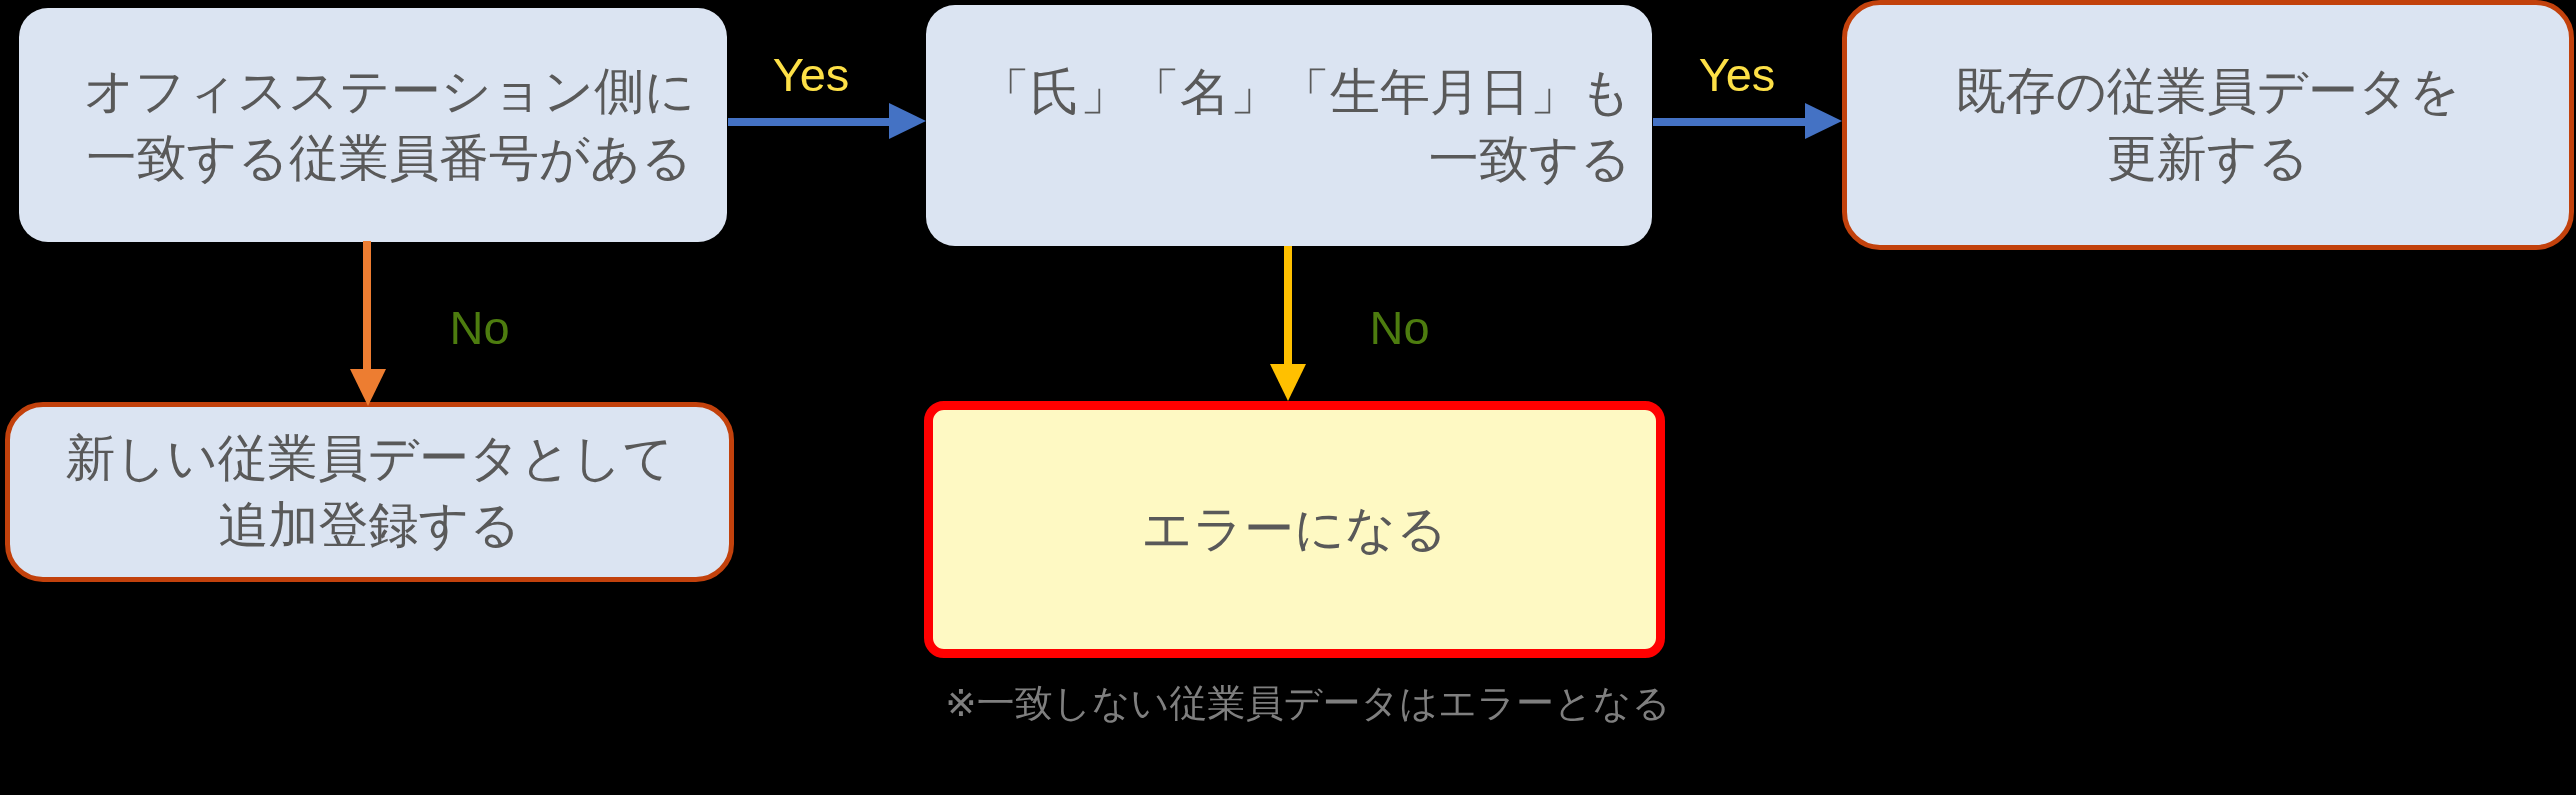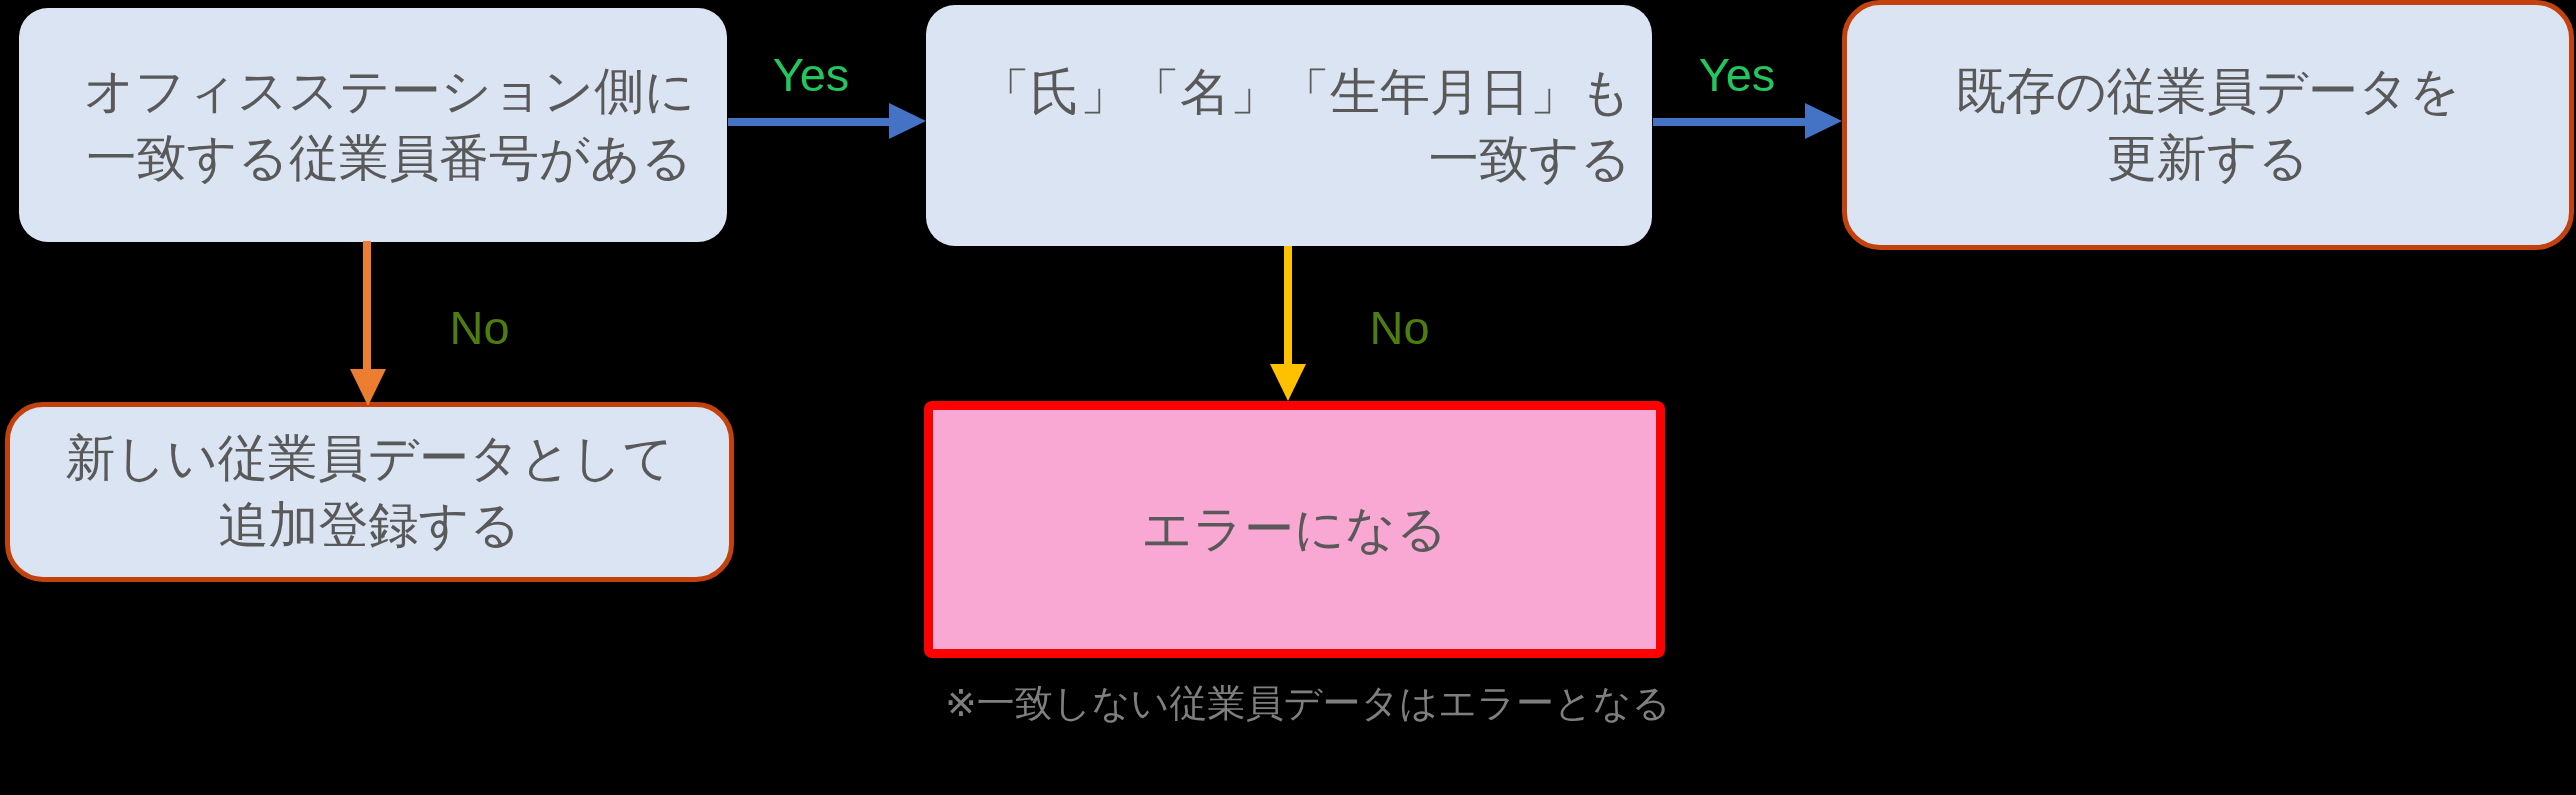--- a/index.html
+++ b/index.html
@@ -32,23 +32,23 @@
     background: #dbe4f2;
     border-radius: 29px;
     padding-left: 33px;
   }
   .node.blue-border {
     background: #dbe4f2;
     border: 5px solid #c2410c;
     border-radius: 38px;
   }
   .node.error {
-    background: #f9a8d4;
+    background: #fef9c3;
     border: 9.6px solid #ff0000;
-    border-radius: 8px;
+    border-radius: 20px;
   }
   
   .n1 { left: 19px;   top: 7.7px;  width: 708px; height: 234px; }
   .n2 { left: 926px; top: 5.1px;   width: 726px; height: 241px; text-align: right; }
   .n3 { left: 1842px; top: 0px;   width: 732px; height: 250px; }
   .n4 { left: 5.1px;    top: 402px; width: 729px; height: 180px; }
   .n5 { left: 924px; top: 401px; width: 741px; height: 257px; }
 
   
   .shaft { position: absolute; }
@@ -80,21 +80,21 @@
   .a4-head  { left: 1270px; top: 364px; }
 
   
   .edge-label {
     position: absolute;
     font-size: 47px;
     font-weight: normal;
     text-align: center;
     white-space: nowrap;
   }
-  .yes-label { color: #22c55e; }
+  .yes-label { color: #fde047; }
   .no-label  { color: #4d7c0f; }
   .l-yes1 { left: 728px; top: 47px;  width: 166px; }
   .l-yes2 { left: 1654px; top: 47px;  width: 166px; }
   .l-no1  { left: 409px;  top: 300px; width: 141px; }
   .l-no2  { left: 1329px; top: 300px; width: 141px; }
 
   
   .notes {
     position: absolute;
     left: 945px;

